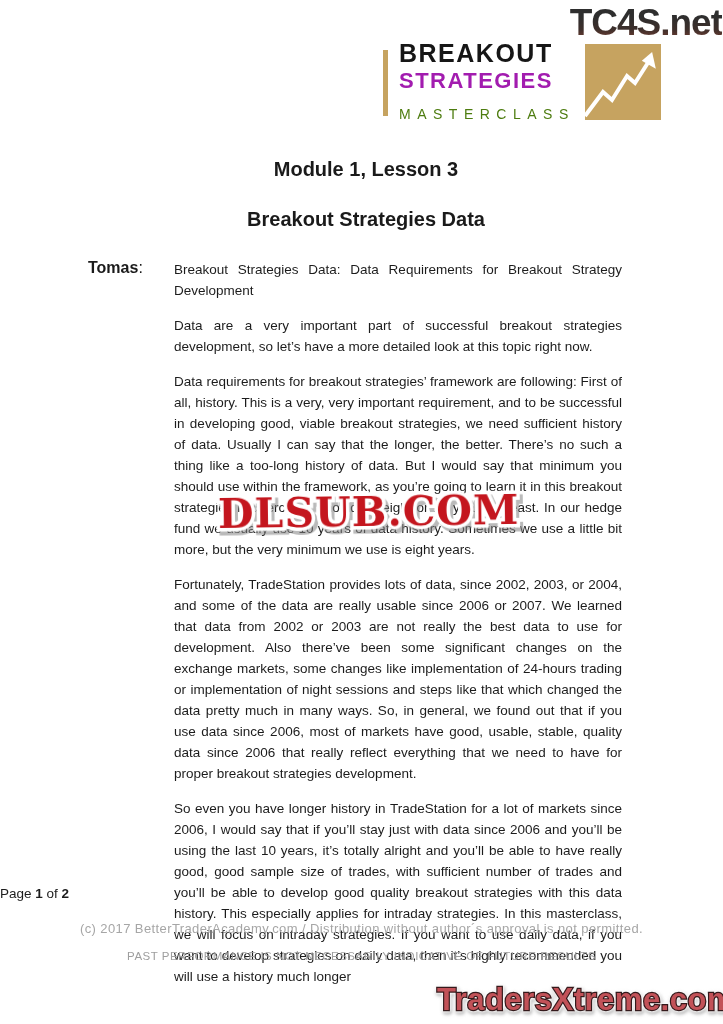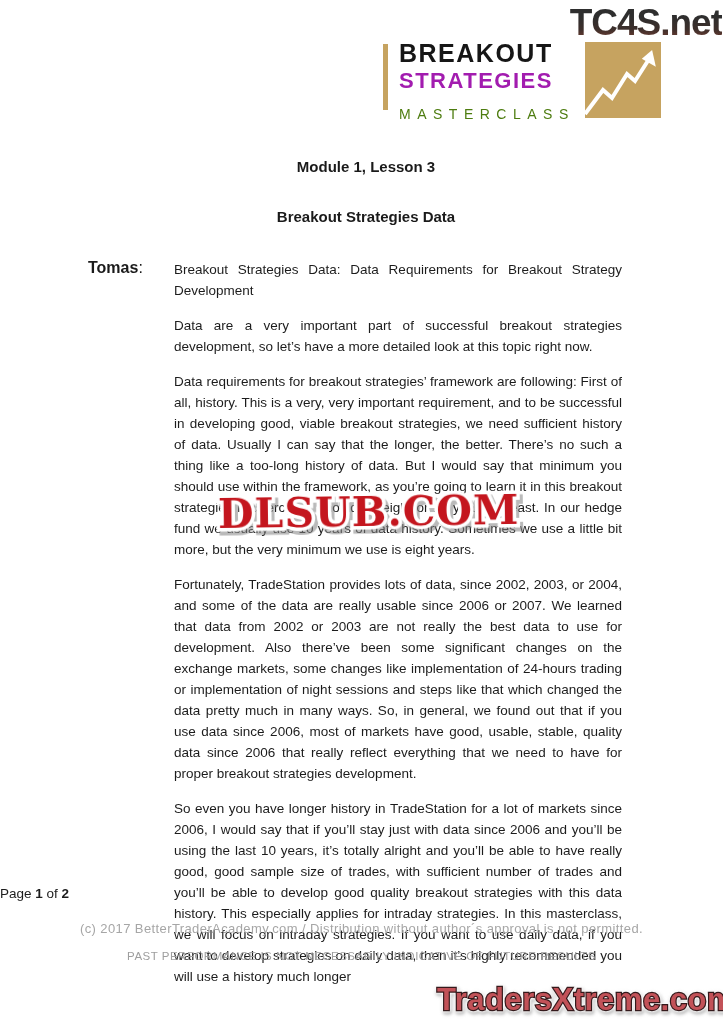--- a/index.html
+++ b/index.html
@@ -13,31 +13,31 @@
   
   .tc4s {
     position:absolute; top:2px; right:1px;
     font-size:37px; font-weight:800; letter-spacing:-1px;
     background:linear-gradient(180deg,#2e2e2e 35%, #3d2f2b 65%, #8a4534 100%);
     -webkit-background-clip:text; background-clip:text; color:transparent;
     text-shadow:none;
   }
 
   
-  .logo { position:absolute; left:383px; top:40px; display:flex; align-items:flex-start; }
+  .logo { position:absolute; left:383px; top:40px; display:flex; align-items:center; }
   .logo-bar { width:5px; height:66px; background:#c6a360; margin-top:4px; }
   .logo-text { margin-left:11px; }
   .logo-l1 { font-size:25px; font-weight:700; letter-spacing:1.5px; color:#161616; line-height:1.1; }
   .logo-l2 { font-size:22px; font-weight:700; letter-spacing:1.5px; color:#a21caf; line-height:1.15; }
   .logo-l3 { font-size:14px; font-weight:400; letter-spacing:6.5px; color:#4d7c0f; line-height:1.3; margin-top:12px; }
   .logo-square { position:relative; width:76px; height:76px; background:#c6a360; margin-left:10px; margin-top:2px; }
   .logo-square svg { position:absolute; left:-6px; top:0; overflow:visible; }
 
   
-  .title { position:absolute; width:100%; text-align:center; font-weight:700; font-size:15px;padding-left:9px; }
+  .title { position:absolute; width:100%; text-align:center; font-weight:700; font-size:20px;padding-left:9px; }
   .title-module { top:158px; }
   .title-lesson { top:208px; }
 
   
   .speaker { position:absolute; left:88px; top:259px; font-size:16px; }
   .speaker b { font-weight:700; }
   .transcript { position:absolute; left:174px; top:259px; width:464px; }
   .transcript p {
     font-size:13.5px; line-height:21px; text-align:justify;
     margin:0 16px 14px 0; color:#1c1c1c;

